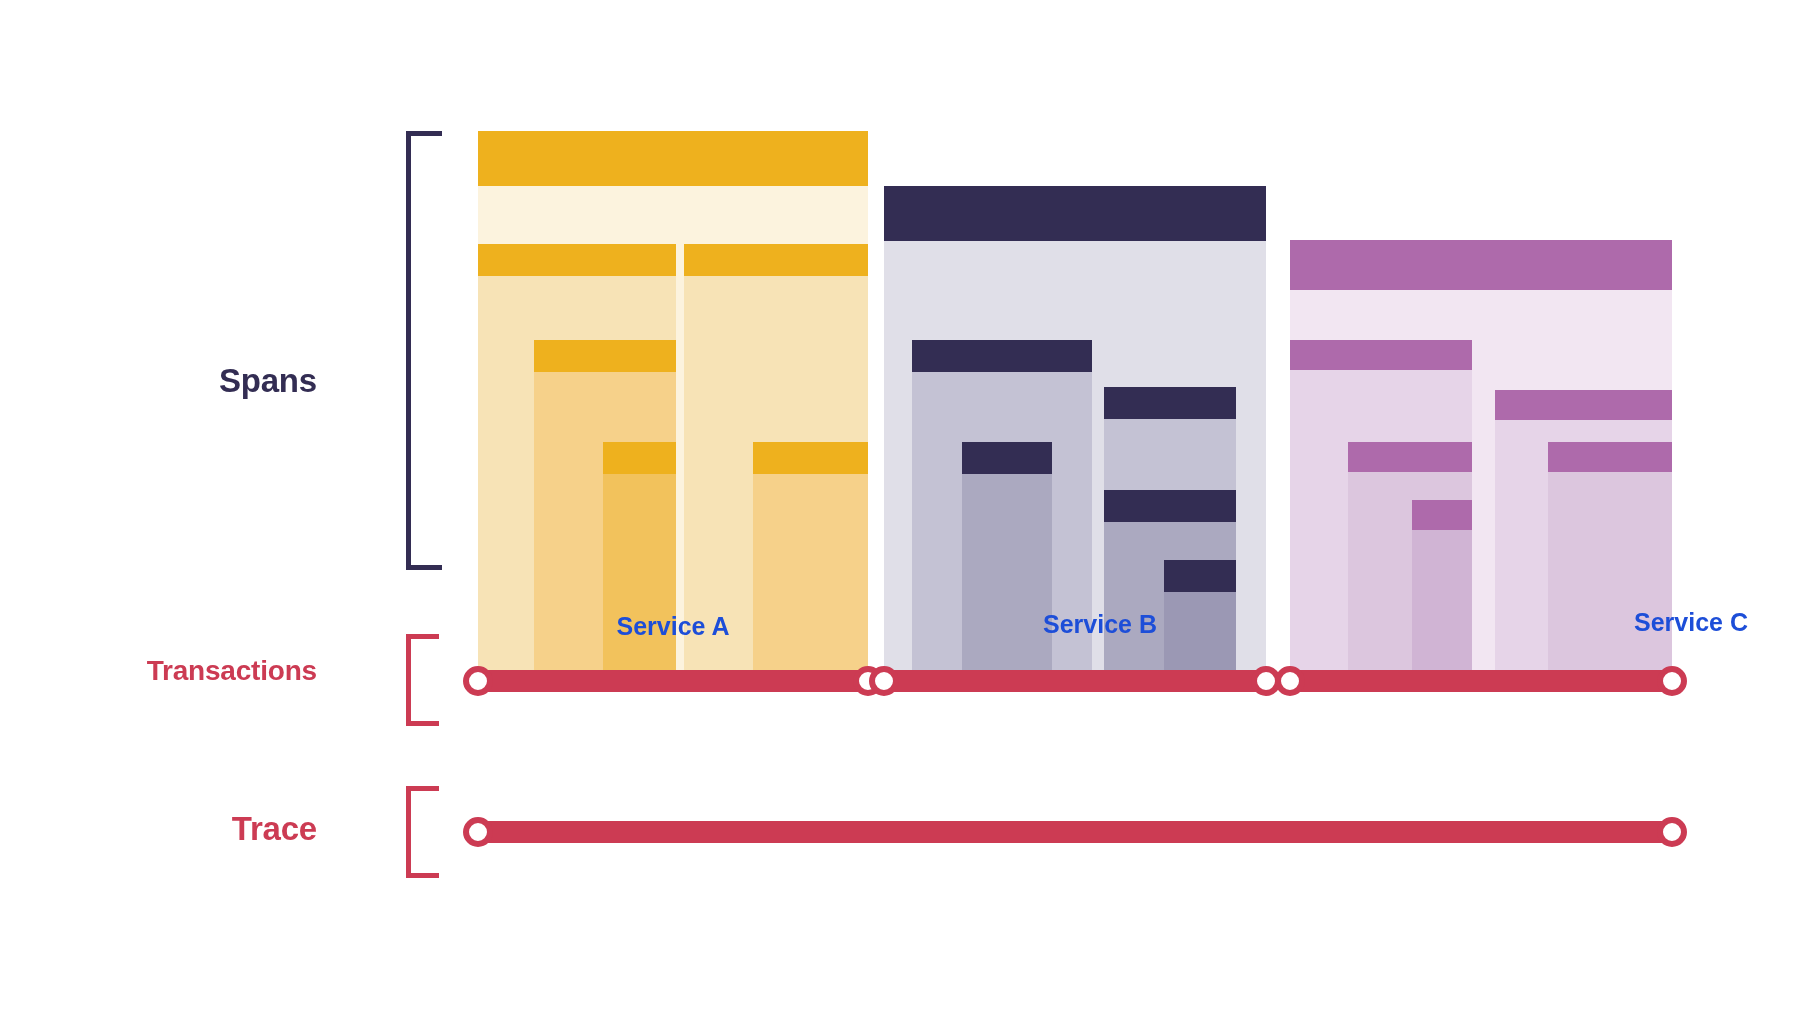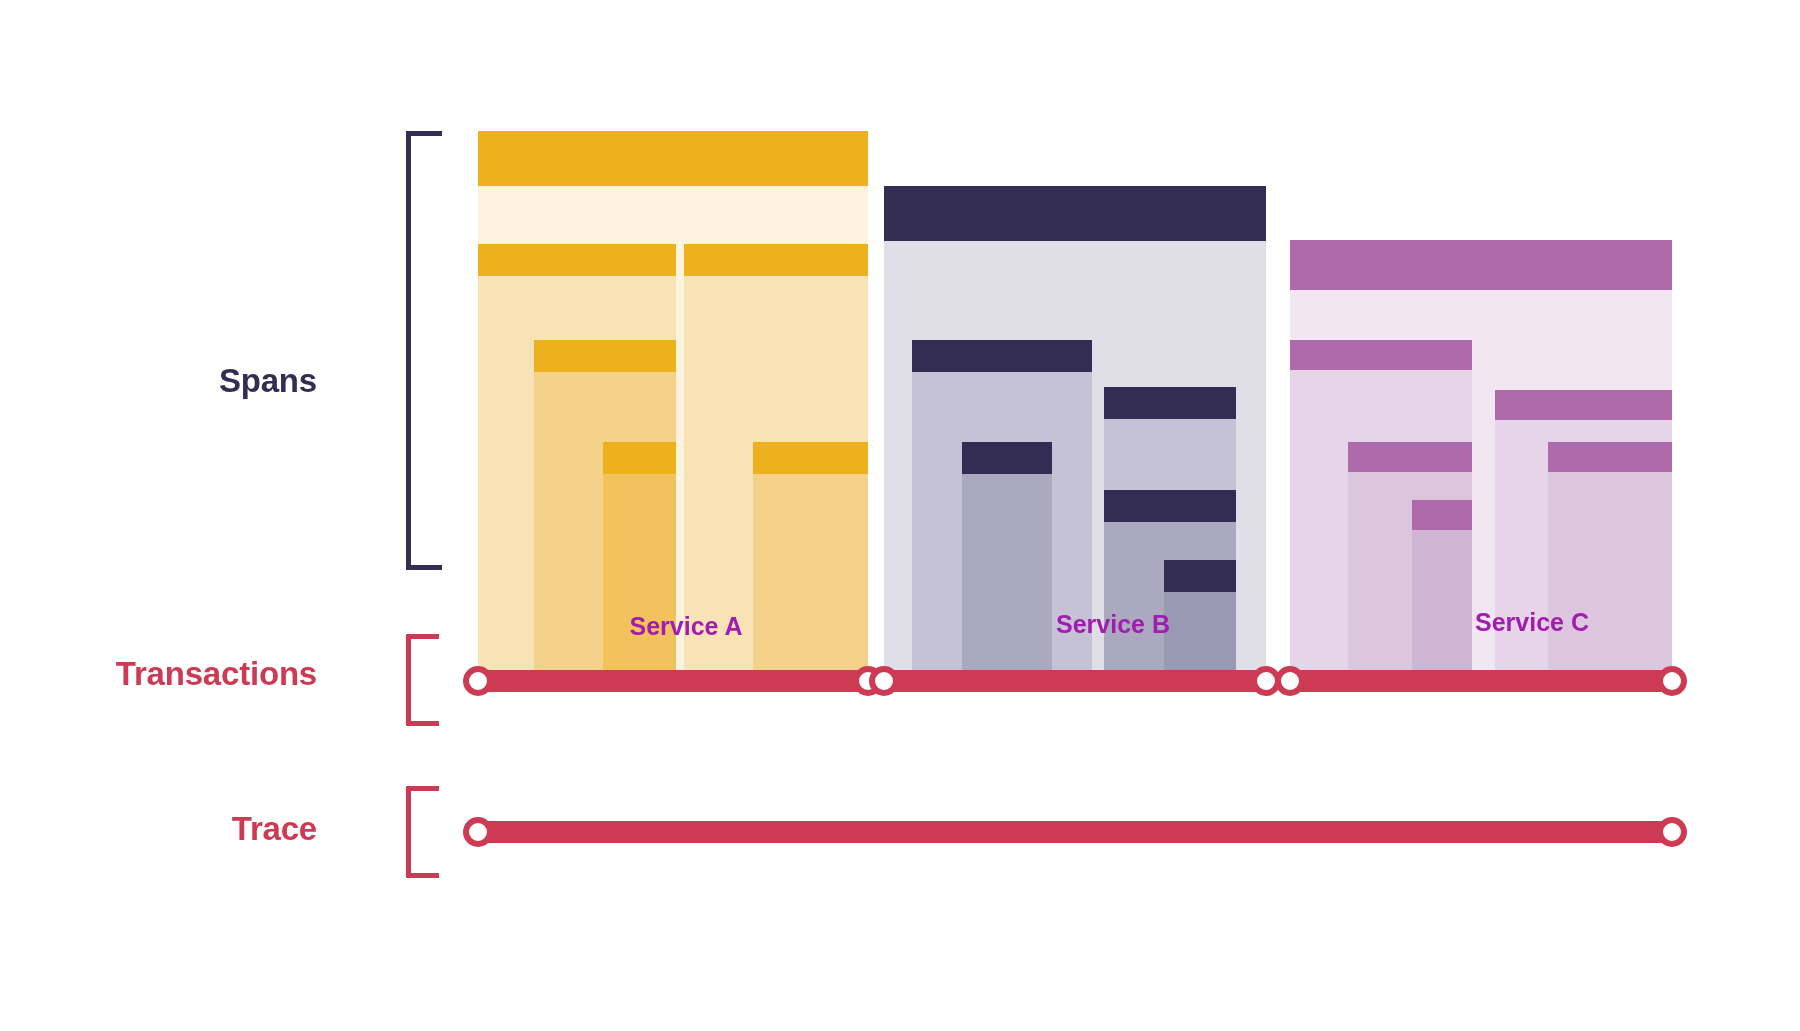--- a/index.html
+++ b/index.html
@@ -33,21 +33,21 @@
   }
   #spans-label {
     right: 1495px;
     top: 362px;
     font-size: 33px;
     color: #332d53;
   }
   #transactions-label {
     right: 1495px;
     top: 655px;
-    font-size: 33px;
+    font-size: 28px;
     color: #cc3b53;
   }
   #trace-label {
     right: 1495px;
     top: 810px;
     font-size: 33px;
     color: #cc3b53;
   }
 
   
@@ -101,24 +101,23 @@
     left: 0;
     top: 0;
     width: 100%;
   }
 
   
   .service-label {
     position: absolute;
     font-size: 25px;
     font-weight: bold;
-    color: #a21caf;
+    color: #1d4ed8;
     text-align: center;
     white-space: nowrap;
-    padding-left: 13px;
   }
 
   
   .timeline-seg {
     position: absolute;
     height: 22px;
     background: #cc3b53;
   }
   .node {
     position: absolute;
@@ -194,21 +193,21 @@
         </div>
         <div class="span-bar" style="left: 122px; top: 388px; width: 60px; height: 187px; background: rgb(208, 180, 212);">
           <div class="span-head" style="height: 30px; background: rgb(174, 106, 171);"></div>
         </div>
       </div>
     </div>
 
   <div id="service-labels">
       <div class="service-label" style="left: 466px; width: 390px; top: 612px;">Service A</div>
       <div class="service-label" style="left: 872px; width: 432px; top: 610px;">Service B</div>
-      <div class="service-label" style="left: 1278px; width: 458px; top: 608px;">Service C</div>
+      <div class="service-label" style="left: 1278px; width: 458px; top: 608px; text-align: right;">Service C</div>
     </div>
 
   <div class="row-label" id="transactions-label">Transactions</div>
   <div class="bracket" id="transactions-bracket"></div>
   <div id="transactions-timeline" style="position:absolute;left:0;top:0;width:1800px;height:1031px;">
       <div class="timeline-seg" style="left: 466px; width: 390px; top: 670px; background: rgb(204, 59, 83);"></div>
       <div class="timeline-seg" style="left: 872px; width: 382px; top: 670px; background: rgb(204, 59, 83);"></div>
       <div class="timeline-seg" style="left: 1278px; width: 382px; top: 670px; background: rgb(204, 59, 83);"></div>
       <div class="node" style="left: 451px; top: 666px; border-color: rgb(204, 59, 83);"></div>
       <div class="node" style="left: 841px; top: 666px; border-color: rgb(204, 59, 83);"></div>

